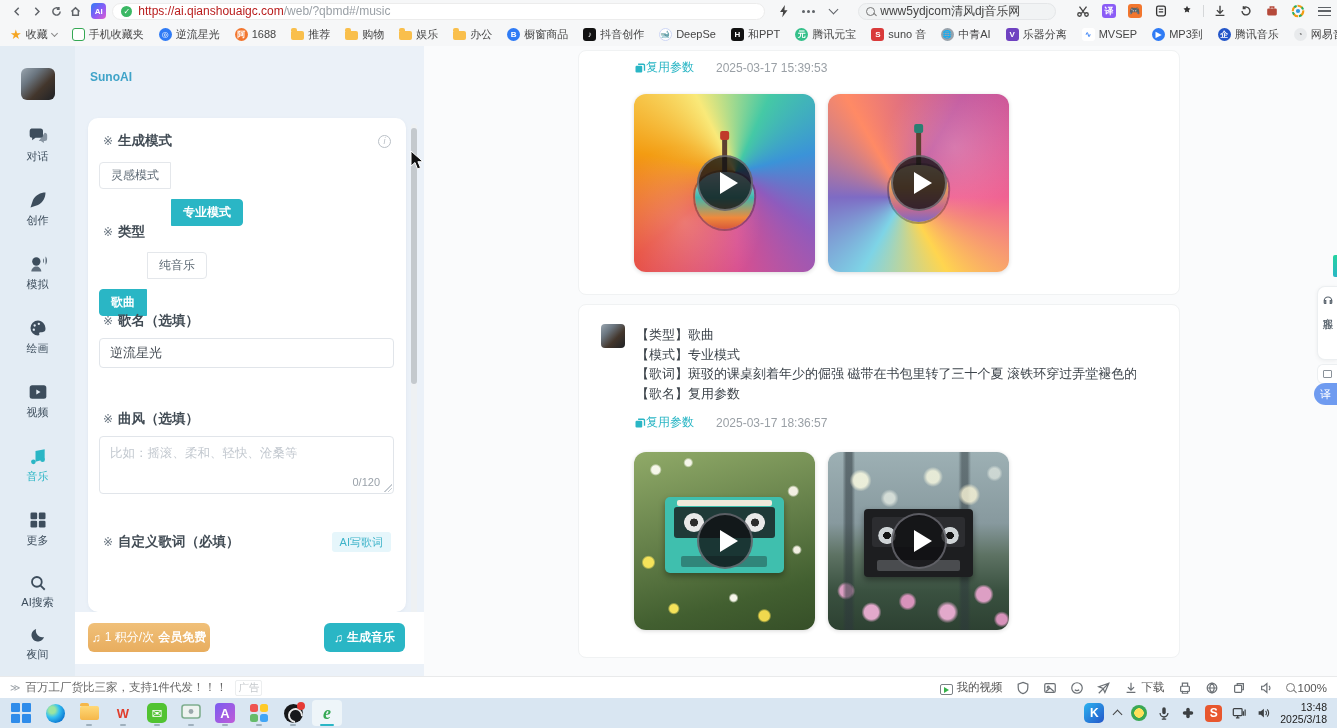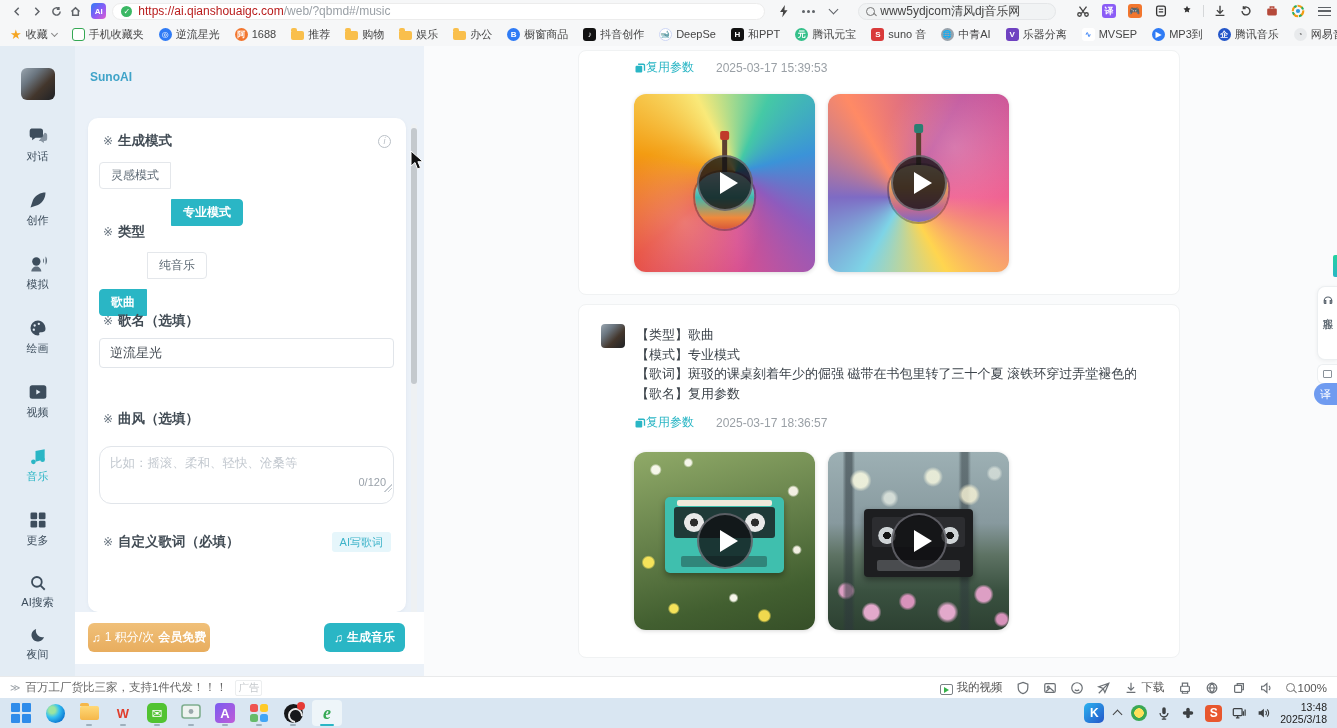--- a/index.html
+++ b/index.html
@@ -82,25 +82,25 @@
   .infoc { width:13px; height:13px; border:1.2px solid #b9bfc6; border-radius:50%; color:#b9bfc6;
            font-size:9px; display:flex; align-items:center; justify-content:center; font-style:italic; }
   .seg { display:flex; }
   .segbtn { height:27px; padding:0 11px; display:flex; align-items:center; font-size:12px;
             background:#fff; border:1px solid #e4e7eb; color:#5f6b76; }
   .segbtn.first { border-radius:4px 0 0 4px; }
   .segbtn.lastb { border-radius:0 4px 4px 0; }
   .segbtn.on { background:#2ab6c5; border-color:#2ab6c5; color:#fff; font-weight:bold;margin-top:37px; }
   .finput { width:295px; height:30px; border:1px solid #e1e5ea; border-radius:4px; padding:0 10px;
             font-size:13px; color:#454c54; background:#fff; font-family:inherit; }
-  .farea { width:295px; border:1px solid #e1e5ea; border-radius:12px; padding:7px 10px;
+  .farea { width:295px; border:1px solid #e1e5ea; border-radius:4px; padding:7px 10px;
            font-size:12.5px; color:#454c54; background:#fff; resize:none; font-family:inherit;
-           line-height:19px; overflow:hidden;margin-top:10px; }
+           line-height:19px; overflow:hidden; }
   .farea::placeholder { color:#c2c8cf; }
-  .counter { position:absolute; right:8px; bottom:6px; font-size:11px; color:#9aa2aa; }
+  .counter { position:absolute; right:14px; bottom:6px; font-size:11px; color:#9aa2aa; }
   .rsz { position:absolute; right:2px; bottom:2px; width:8px; height:8px;
          background:linear-gradient(135deg,transparent 50%,#c5cbd1 50%,#c5cbd1 58%,transparent 58%,transparent 70%,#c5cbd1 70%,#c5cbd1 78%,transparent 78%); }
   .ailyr { height:20px; padding:0 8px; background:#e6f6fb; color:#3db3c9; font-size:11px;
            border-radius:3px; display:flex; align-items:center; border:none; }
   .tascroll { position:absolute; right:6px; top:4px; width:10px; height:38px; background:#f3f4f6; border:1px solid #e7e9ec; }
   .tascroll .arr { width:0; height:0; border-left:3px solid transparent; border-right:3px solid transparent;
                    border-bottom:4px solid #9aa0a6; margin:3px auto 2px; }
   .tascroll .th { width:6px; height:22px; background:#c8cdd2; margin:0 auto; border-radius:2px; }
   .formfoot { position:absolute; left:75px; top:612px; width:349px; height:52px; background:#fff; }
   .costbtn { position:absolute; left:13px; top:11px; width:122px; height:29px; border-radius:6px;

